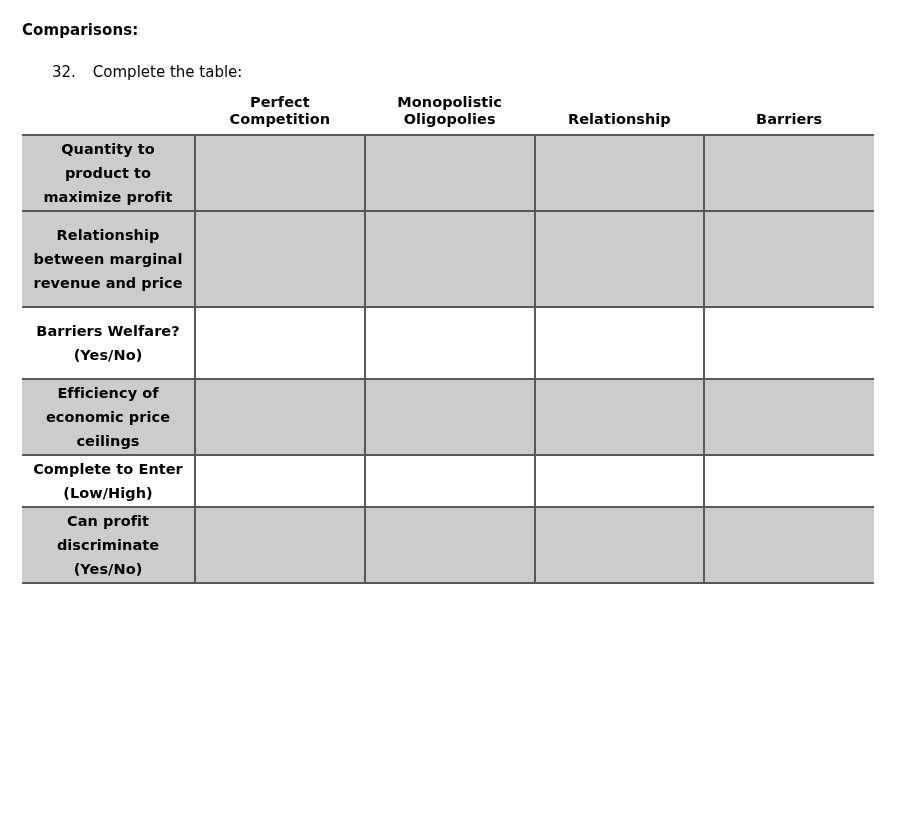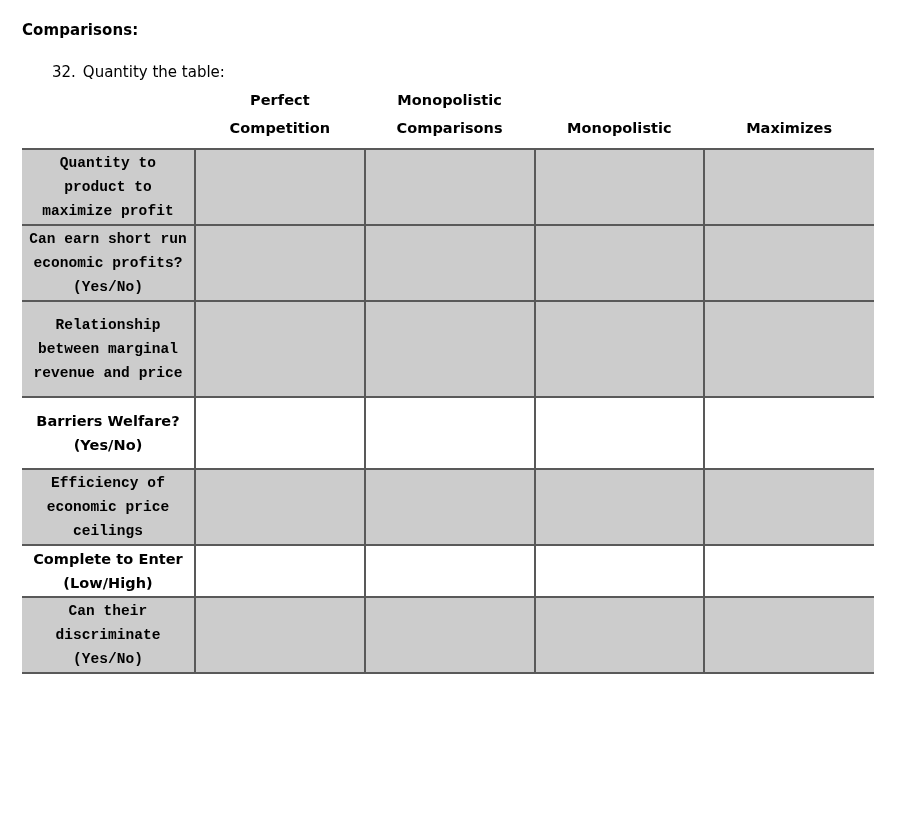--- a/index.html
+++ b/index.html
@@ -38,21 +38,21 @@
     position: absolute;
     left: 52px;
     top: 62px;
     font-size: 15px;
     font-weight: normal;
     line-height: 20px;
     white-space: nowrap;
   }
   .question-number {
     display: inline-block;
-    margin-right: 7px;
+    margin-right: 17px;
   }
 
   
   .table-block {
     position: absolute;
     left: 22px;
     top: 86px;
     width: 852px;
   }
 
@@ -68,21 +68,21 @@
   
   thead th {
     border: none;
     background: transparent;
     font-size: 14.5px;
     font-weight: bold;
     text-align: center;
     vertical-align: bottom;
     padding: 0 4px 6px 4px;
     height: 42px;
-    line-height: 28px;
+    line-height: 17px;
     letter-spacing: 0.05px;
   }
   thead th.corner-head {
     font-size: 14.5px;
   }
 
   
   tbody td {
     border-top: 2px solid #595959;
     border-bottom: 2px solid #595959;
@@ -96,21 +96,21 @@
   tbody td.row-label {
     border-left: none;
     text-align: center;
     font-size: 14.5px;
     font-weight: bold;
     line-height: 24px;
     padding: 1px 6px;
     letter-spacing: 0.05px;
   }
 
-  tbody tr.shade td { background: #cccccc; font-family: Liberation Mono, monospace; }
+  tbody tr.shade td { background: #cccccc; }
   tbody tr.plain td { background: #ffffff; }
 
   
   tbody tr.lines-2 td { height: 44px; }
   tbody tr.lines-3 td { height: 68px; }
   tbody tr.lines-4 td { height: 92px; }
 
   td.answer-cell {
     font-size: 14.5px;
   }
@@ -120,99 +120,90 @@
   }
 </style>
 </head>
 <body>
 
 <div class="page">
 
   <div class="section-title">Comparisons:</div>
 
   <div class="question-line">
-    <span class="question-number">32.</span><span>Quantity the table:</span>
+    <span class="question-number">32.</span><span>Complete the table:</span>
   </div>
 
   <div class="table-block">
     <table class="comparison-table">
       <colgroup>
         <col class="c-label">
         <col class="c-data">
         <col class="c-data">
         <col class="c-data">
         <col class="c-data">
       </colgroup>
       <thead>
         <tr>
           <th class="corner-head"></th>
           <th>Perfect Competition</th>
-          <th>Monopolistic Comparisons</th>
-          <th>Monopolistic</th>
-          <th>Maximizes</th>
+          <th>Monopolistic Oligopolies</th>
+          <th>Relationship</th>
+          <th>Barriers</th>
         </tr>
       </thead>
       <tbody id="table-body">
           <tr class="shade lines-3">
             <td class="row-label">
               <span class="label-text">Quantity to product to maximize profit</span>
             </td>
             <td class="answer-cell"></td>
             <td class="answer-cell"></td>
             <td class="answer-cell"></td>
             <td class="answer-cell"></td>
           </tr>
+          <tr class="shade lines-4">
+            <td class="row-label">
+              <span class="label-text">Relationship between marginal revenue and price</span>
+            </td>
+            <td class="answer-cell"></td>
+            <td class="answer-cell"></td>
+            <td class="answer-cell"></td>
+            <td class="answer-cell"></td>
+          </tr>
+          <tr class="plain lines-3">
+            <td class="row-label">
+              <span class="label-text">Barriers Welfare? (Yes/No)</span>
+            </td>
+            <td class="answer-cell"></td>
+            <td class="answer-cell"></td>
+            <td class="answer-cell"></td>
+            <td class="answer-cell"></td>
+          </tr>
           <tr class="shade lines-3">
             <td class="row-label">
-              <span class="label-text">Can earn short run economic profits? (Yes/No)</span>
-            </td>
-            <td class="answer-cell"></td>
-            <td class="answer-cell"></td>
-            <td class="answer-cell"></td>
-            <td class="answer-cell"></td>
-          </tr>
-          <tr class="shade lines-4">
-            <td class="row-label">
-              <span class="label-text">Relationship between marginal revenue and price</span>
-            </td>
-            <td class="answer-cell"></td>
-            <td class="answer-cell"></td>
-            <td class="answer-cell"></td>
-            <td class="answer-cell"></td>
-          </tr>
-          <tr class="plain lines-3">
-            <td class="row-label">
-              <span class="label-text">Barriers Welfare? (Yes/No)</span>
+              <span class="label-text">Efficiency of economic price ceilings</span>
+            </td>
+            <td class="answer-cell"></td>
+            <td class="answer-cell"></td>
+            <td class="answer-cell"></td>
+            <td class="answer-cell"></td>
+          </tr>
+          <tr class="plain lines-2">
+            <td class="row-label">
+              <span class="label-text">Complete to Enter (Low/High)</span>
             </td>
             <td class="answer-cell"></td>
             <td class="answer-cell"></td>
             <td class="answer-cell"></td>
             <td class="answer-cell"></td>
           </tr>
           <tr class="shade lines-3">
             <td class="row-label">
-              <span class="label-text">Efficiency of economic price ceilings</span>
-            </td>
-            <td class="answer-cell"></td>
-            <td class="answer-cell"></td>
-            <td class="answer-cell"></td>
-            <td class="answer-cell"></td>
-          </tr>
-          <tr class="plain lines-2">
-            <td class="row-label">
-              <span class="label-text">Complete to Enter (Low/High)</span>
-            </td>
-            <td class="answer-cell"></td>
-            <td class="answer-cell"></td>
-            <td class="answer-cell"></td>
-            <td class="answer-cell"></td>
-          </tr>
-          <tr class="shade lines-3">
-            <td class="row-label">
-              <span class="label-text">Can their discriminate (Yes/No)</span>
+              <span class="label-text">Can profit discriminate (Yes/No)</span>
             </td>
             <td class="answer-cell"></td>
             <td class="answer-cell"></td>
             <td class="answer-cell"></td>
             <td class="answer-cell"></td>
           </tr>
         </tbody>
     </table>
   </div>
 

